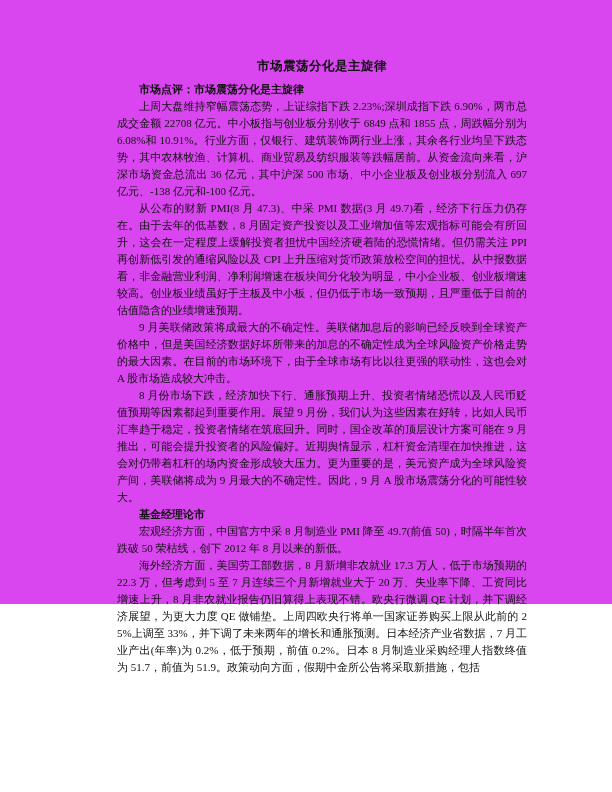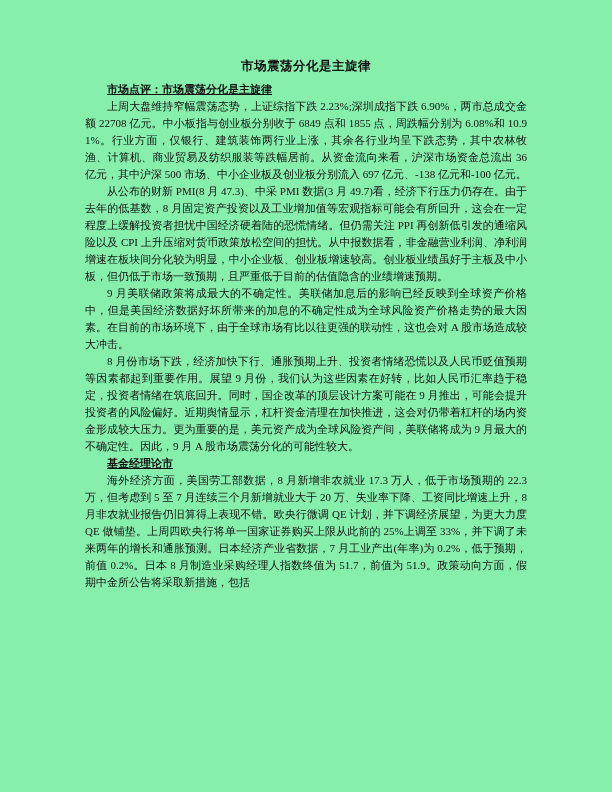--- a/index.html
+++ b/index.html
@@ -10,43 +10,42 @@
   body {
     width: 612px;
     height: 792px;
     overflow: hidden;
     font-family: "Liberation Serif", "DejaVu Serif", serif;
     color: #111111;
   }
   .page {
     box-sizing: border-box;
     width: 612px;
-    height: 792px;
-    background: #86efac;
-    padding: 58px 85px 20px 85px;
+    height: 604px;
+    background: #d946ef;
+    padding: 58px 85px 20px 117px;
   }
   .doc-title {
     font-size: 12.5px;
     font-weight: bold;
     text-align: center;
     margin: 0 0 6px 0;
     line-height: 17px;
     letter-spacing: 0.5px;
   }
   .para {
     margin: 0;
     font-size: 11px;
     line-height: 17px;
     text-indent: 2em;
     text-align: justify;
     word-break: break-all;
   }
   .para.heading {
     font-weight: bold;
-    text-decoration: underline;
   }
 </style>
 </head>
 <body>
 
 <div class="page">
   <h1 class="doc-title">市场震荡分化是主旋律</h1>
 
   <p class="para heading">市场点评：市场震荡分化是主旋律</p>
 
@@ -54,15 +53,16 @@
 
   <p class="para">从公布的财新 PMI(8 月 47.3)、中采 PMI 数据(3 月 49.7)看，经济下行压力仍存在。由于去年的低基数，8 月固定资产投资以及工业增加值等宏观指标可能会有所回升，这会在一定程度上缓解投资者担忧中国经济硬着陆的恐慌情绪。但仍需关注 PPI 再创新低引发的通缩风险以及 CPI 上升压缩对货币政策放松空间的担忧。从中报数据看，非金融营业利润、净利润增速在板块间分化较为明显，中小企业板、创业板增速较高。创业板业绩虽好于主板及中小板，但仍低于市场一致预期，且严重低于目前的估值隐含的业绩增速预期。</p>
 
   <p class="para">9 月美联储政策将成最大的不确定性。美联储加息后的影响已经反映到全球资产价格中，但是美国经济数据好坏所带来的加息的不确定性成为全球风险资产价格走势的最大因素。在目前的市场环境下，由于全球市场有比以往更强的联动性，这也会对 A 股市场造成较大冲击。</p>
 
   <p class="para">8 月份市场下跌，经济加快下行、通胀预期上升、投资者情绪恐慌以及人民币贬值预期等因素都起到重要作用。展望 9 月份，我们认为这些因素在好转，比如人民币汇率趋于稳定，投资者情绪在筑底回升。同时，国企改革的顶层设计方案可能在 9 月推出，可能会提升投资者的风险偏好。近期舆情显示，杠杆资金清理在加快推进，这会对仍带着杠杆的场内资金形成较大压力。更为重要的是，美元资产成为全球风险资产间，美联储将成为 9 月最大的不确定性。因此，9 月 A 股市场震荡分化的可能性较大。</p>
 
   <p class="para heading">基金经理论市</p>
 
 
+  <p class="para">宏观经济方面，中国官方中采 8 月制造业 PMI 降至 49.7(前值 50)，时隔半年首次跌破 50 荣枯线，创下 2012 年 8 月以来的新低。</p>
 
   <p class="para">海外经济方面，美国劳工部数据，8 月新增非农就业 17.3 万人，低于市场预期的 22.3 万，但考虑到 5 至 7 月连续三个月新增就业大于 20 万、失业率下降、工资同比增速上升，8 月非农就业报告仍旧算得上表现不错。欧央行微调 QE 计划，并下调经济展望，为更大力度 QE 做铺垫。上周四欧央行将单一国家证券购买上限从此前的 25%上调至 33%，并下调了未来两年的增长和通胀预测。日本经济产业省数据，7 月工业产出(年率)为 0.2%，低于预期，前值 0.2%。日本 8 月制造业采购经理人指数终值为 51.7，前值为 51.9。政策动向方面，假期中金所公告将采取新措施，包括</p>
 </div>
 
 </body></html>

